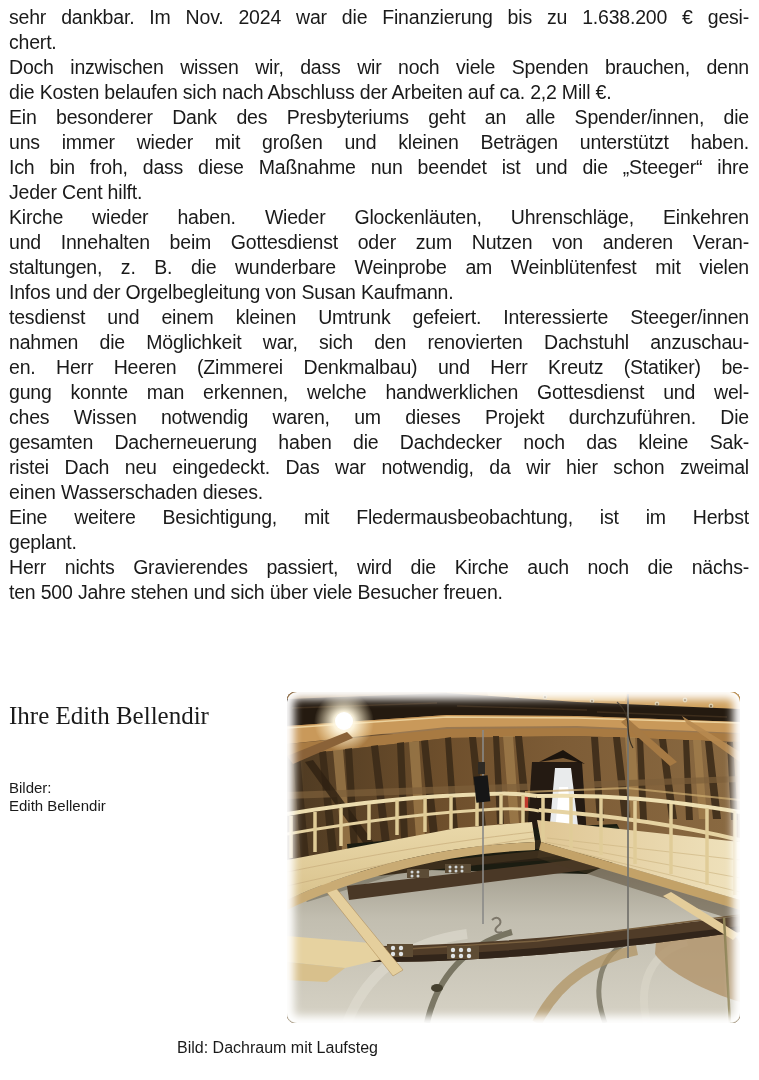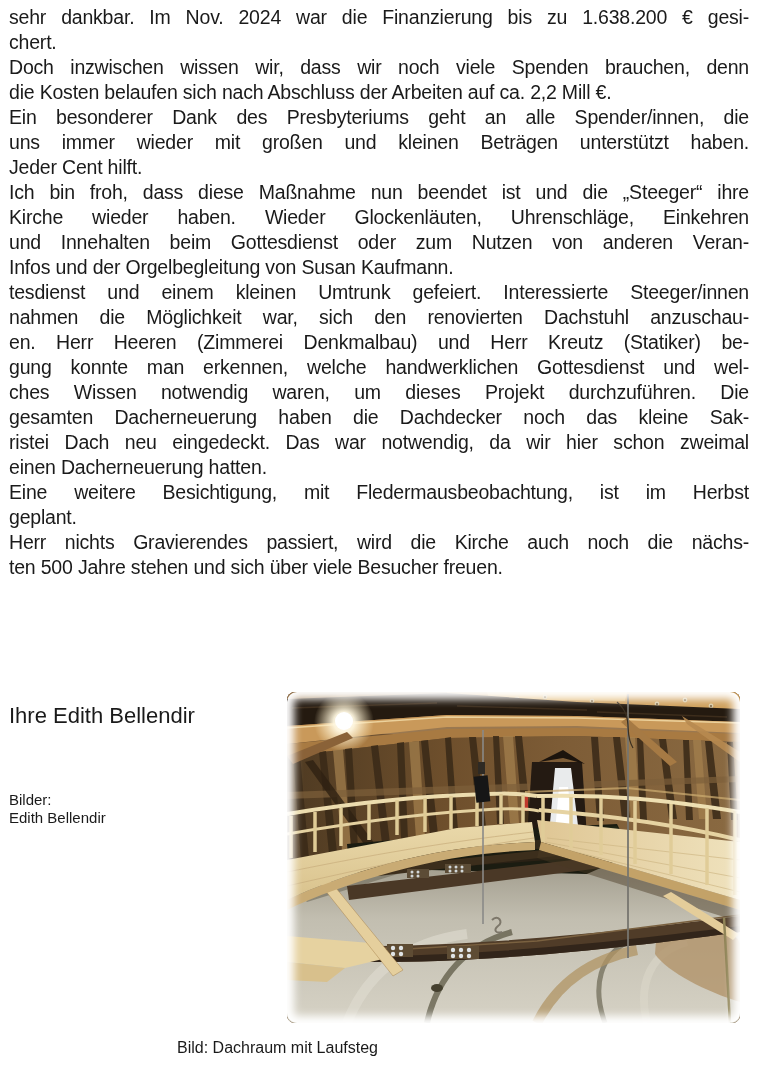--- a/index.html
+++ b/index.html
@@ -9,24 +9,24 @@
     font-family:"Liberation Sans","DejaVu Sans",sans-serif;
     color:#1a1a1a;
   }
   .article{
     position:absolute; left:9px; top:5px; width:740px;
     font-size:19.5px; line-height:25px; letter-spacing:-0.2px;
   }
   .article .line{height:25px; overflow:hidden; white-space:normal;}
   .article .line.just{text-align:justify; text-align-last:justify;}
   .signature{
-    position:absolute; left:9px; top:703px; font-size:22px; line-height:25px;
+    position:absolute; left:9px; top:703px; font-size:25px; line-height:25px;font-family:Liberation Serif, serif;
   }
   .credit{
-    position:absolute; left:9px; top:779px; font-size:15px; line-height:17.5px;margin-top:12px;
+    position:absolute; left:9px; top:779px; font-size:15px; line-height:17.5px;
   }
   .photo{
     position:absolute; left:287px; top:692px; width:453px; height:331px;
     border-radius:8px; overflow:hidden; background:#6e5233;
   }
   .photo svg{display:block; width:453px; height:331px;}
   .vignette{
     position:absolute; left:0; top:0; right:0; bottom:0;
     border-radius:10px; pointer-events:none;
     box-shadow: inset 0 0 9px 7px #ffffff;
@@ -41,33 +41,34 @@
 
 <div class="page">
 
   <div class="article">
       <div class="line just">sehr dankbar. Im Nov. 2024 war die Finanzierung bis zu 1.638.200 € gesi-</div>
       <div class="line">chert.</div>
       <div class="line just">Doch inzwischen wissen wir, dass wir noch viele Spenden brauchen, denn</div>
       <div class="line">die Kosten belaufen sich nach Abschluss der Arbeiten auf ca. 2,2 Mill €.</div>
       <div class="line just">Ein besonderer Dank des Presbyteriums geht an alle Spender/innen, die</div>
       <div class="line just">uns immer wieder mit großen und kleinen Beträgen unterstützt haben.</div>
+      <div class="line just">Ich bin froh, dass diese Maßnahme nun beendet ist und die „Steeger“ ihre</div>
       <div class="line">Jeder Cent hilft.</div>
-      <div class="line just">Ich bin froh, dass diese Maßnahme nun beendet ist und die „Steeger“ ihre</div>
       <div class="line just">Kirche wieder haben. Wieder Glockenläuten, Uhrenschläge, Einkehren</div>
       <div class="line just">und Innehalten beim Gottesdienst oder zum Nutzen von anderen Veran-</div>
+      <div class="line just">staltungen, z. B. die wunderbare Weinprobe am Weinblütenfest mit vielen</div>
       <div class="line">Infos und der Orgelbegleitung von Susan Kaufmann.</div>
       <div class="line just">tesdienst und einem kleinen Umtrunk gefeiert. Interessierte Steeger/innen</div>
       <div class="line just">nahmen die Möglichkeit war, sich den renovierten Dachstuhl anzuschau-</div>
       <div class="line just">en. Herr Heeren (Zimmerei Denkmalbau) und Herr Kreutz (Statiker) be-</div>
       <div class="line just">gung konnte man erkennen, welche handwerklichen Gottesdienst und wel-</div>
       <div class="line just">ches Wissen notwendig waren, um dieses Projekt durchzuführen. Die</div>
       <div class="line just">gesamten Dacherneuerung haben die Dachdecker noch das kleine Sak-</div>
       <div class="line just">ristei Dach neu eingedeckt. Das war notwendig, da wir hier schon zweimal</div>
-      <div class="line">einen Dacherneuerung hatten.</div>
+      <div class="line">einen Wasserschaden dieses.</div>
       <div class="line just">Eine weitere Besichtigung, mit Fledermausbeobachtung, ist im Herbst</div>
       <div class="line">geplant.</div>
       <div class="line just">Herr nichts Gravierendes passiert, wird die Kirche auch noch die nächs-</div>
       <div class="line">ten 500 Jahre stehen und sich über viele Besucher freuen.</div>
     </div>
 
   <div class="signature">Ihre Edith Bellendir</div>
 
   <div class="credit">
     <div>Bilder:</div>

